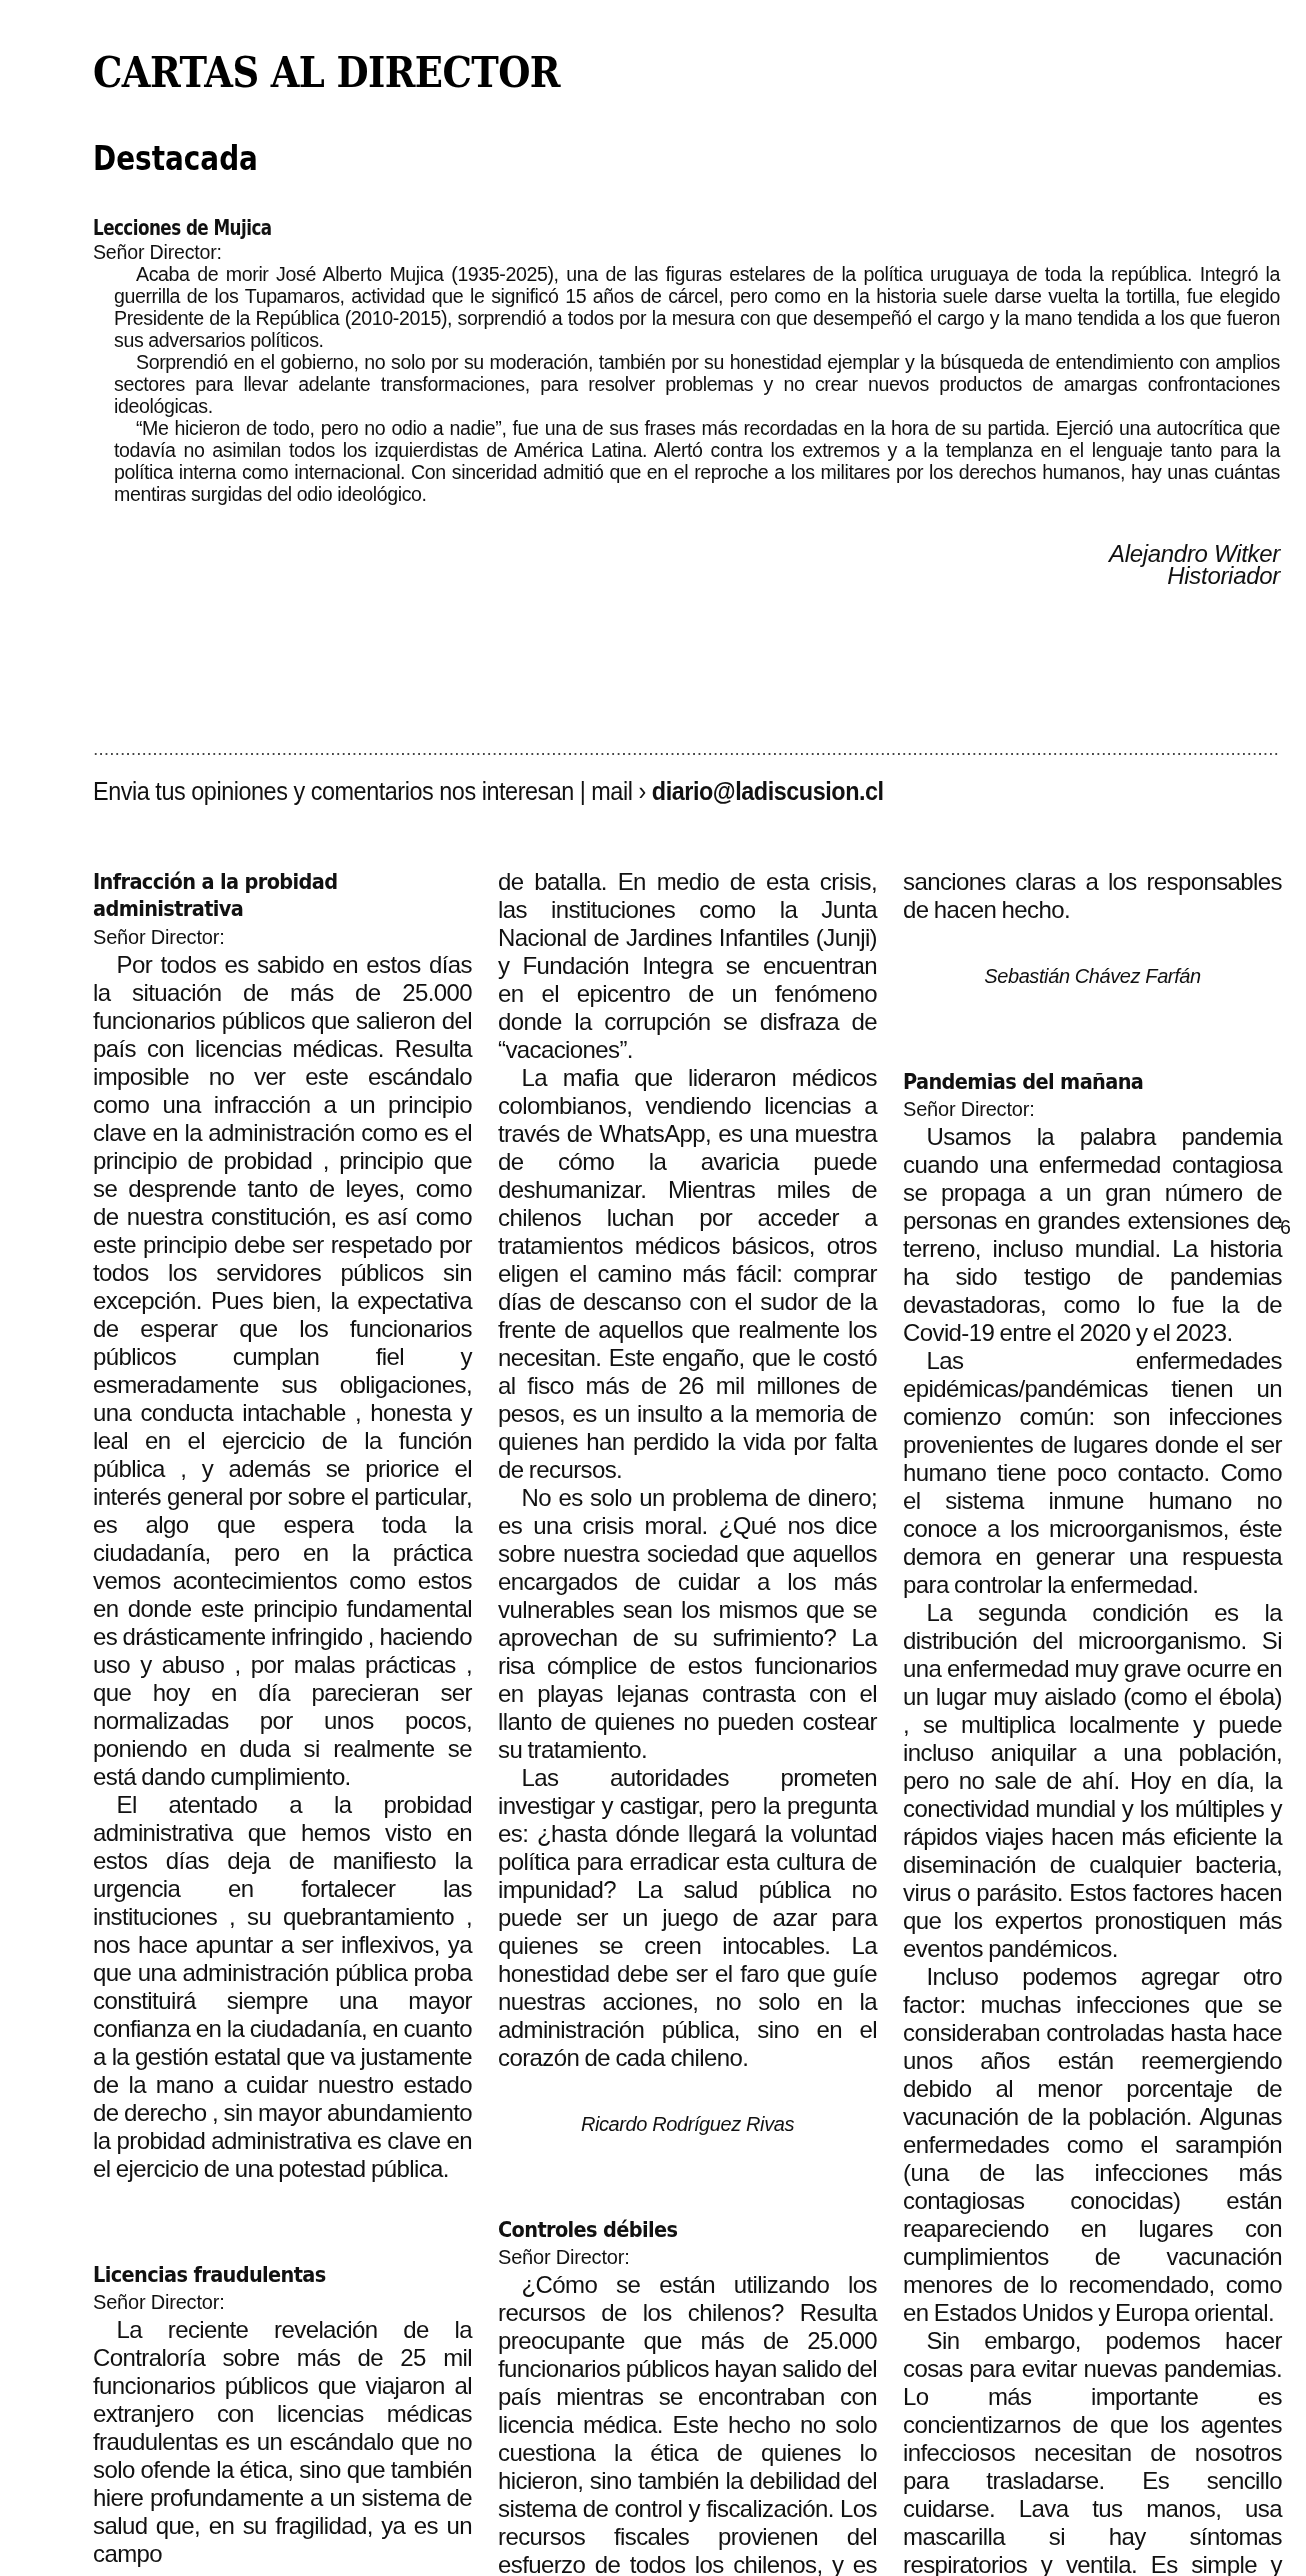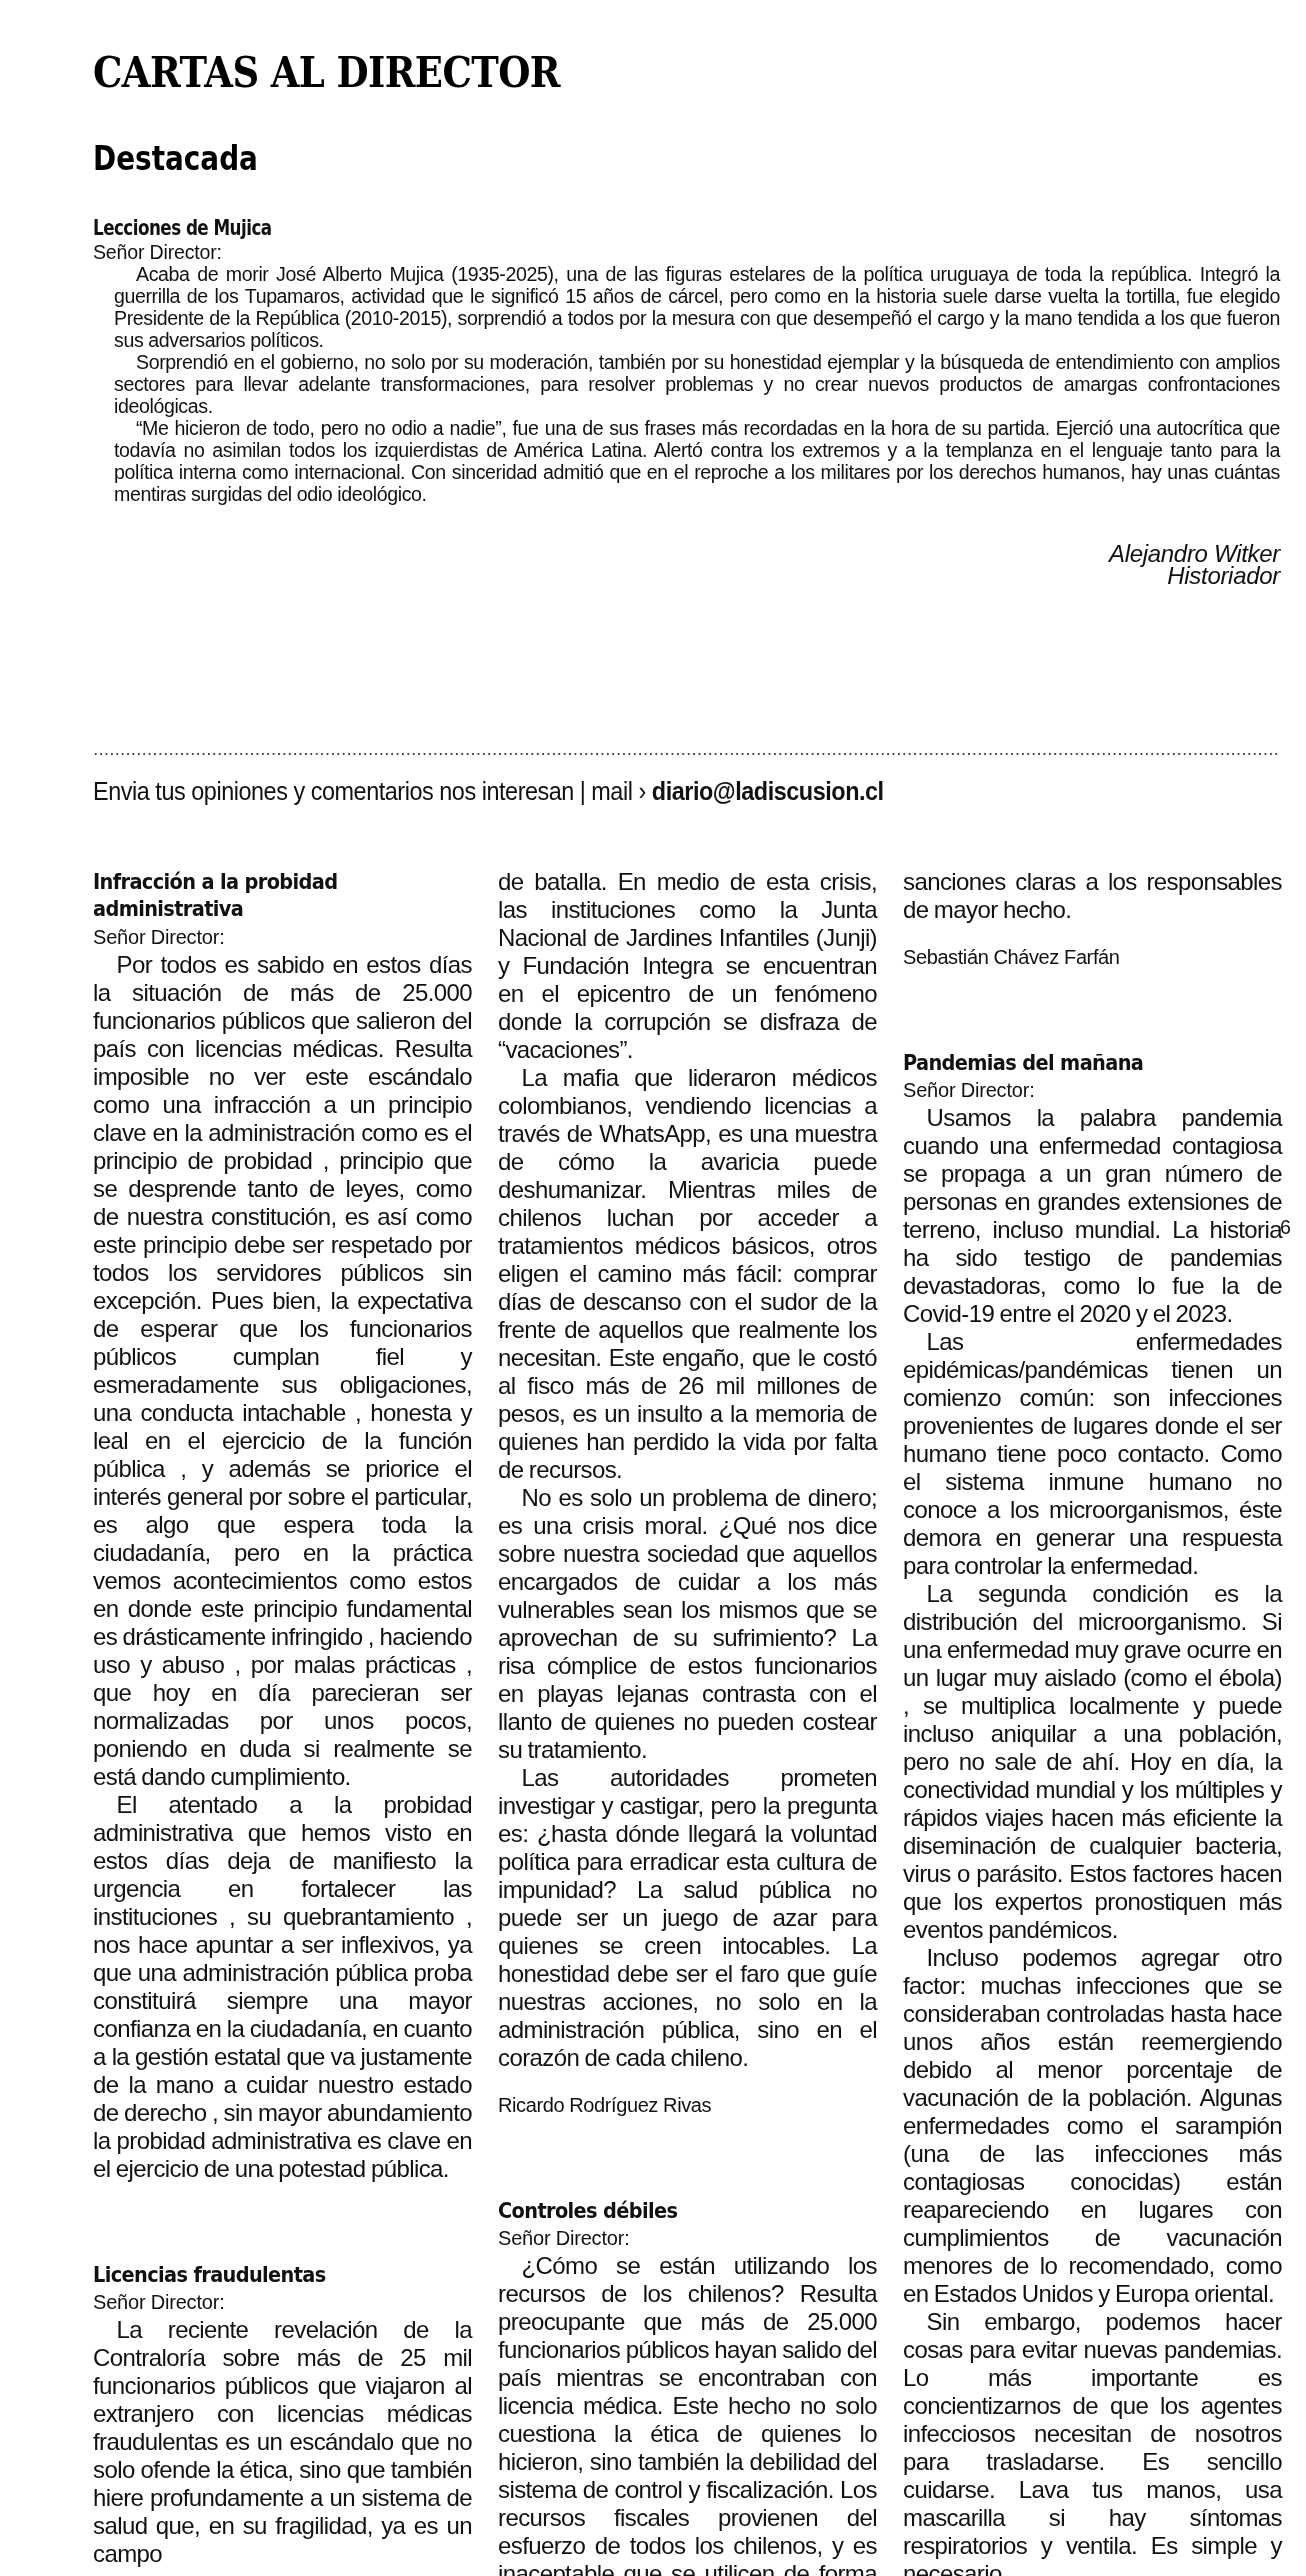--- a/index.html
+++ b/index.html
@@ -61,22 +61,22 @@
     transform: scaleX(0.9); transform-origin: left top;
     width: 418px;
   }
   .salutation { font-size: 20px; line-height: 28px; letter-spacing: -0.2px; }
   .column p {
     margin: 0; font-size: 24px; line-height: 28px; text-align: justify;
     text-indent: 23.5px; letter-spacing: -0.6px; word-spacing: -0.7px;
   }
   .column p.cont { text-indent: 0; }
   .signature {
-    text-align: left; font-size: 20px; line-height: 28px;
-    margin-top: 19px; letter-spacing: -0.4px;
+    text-align: center; font-style: italic; font-size: 20px; line-height: 28px;
+    margin-top: 38px; letter-spacing: -0.4px;
   }
   .page-number {
     position: absolute; left: 1280px; top: 1216px; font-size: 19.6px; color: #111;
   }
 </style>
 </head>
 <body>
 
 <div class="section-title">CARTAS AL DIRECTOR</div>
 <div class="subsection-title">Destacada</div>
@@ -128,21 +128,21 @@
   <div style="height:78px"></div>
   <article class="letter">
     <div class="letter-title">Controles débiles</div>
     <div class="salutation">Señor Director:</div>
     <p>¿Cómo se están utilizando los recursos de los chilenos? Resulta preocupante que más de 25.000 funcionarios públicos hayan salido del país mientras se encontraban con licencia médica. Este hecho no solo cuestiona la ética de quienes lo hicieron, sino también la debilidad del sistema de control y fiscalización. Los recursos fiscales provienen del esfuerzo de todos los chilenos, y es inaceptable que se utilicen de forma indebida. Es urgente que la Contraloría investigue a fondo esta situación y que se establezcan</p>
   </article>
 </div>
 
 <div class="column col-3">
   <article class="letter">
-    <p class="cont">sanciones claras a los responsables de mayor hecho.</p>
+    <p class="cont">sanciones claras a los responsables de hacen hecho.</p>
     <div class="signature">
       <div>Sebastián Chávez Farfán</div>
     </div>
   </article>
   <div style="height:78px"></div>
   <article class="letter">
     <div class="letter-title">Pandemias del mañana</div>
     <div class="salutation">Señor Director:</div>
     <p>Usamos la palabra pandemia cuando una enfermedad contagiosa se propaga a un gran número de personas en grandes extensiones de terreno, incluso mundial. La historia ha sido testigo de pandemias devastadoras, como lo fue la de Covid-19 entre el 2020 y el 2023.</p>
     <p>Las enfermedades epidémicas/pandémicas tienen un comienzo común: son infecciones provenientes de lugares donde el ser humano tiene poco contacto. Como el sistema inmune humano no conoce a los microorganismos, éste demora en generar una respuesta para controlar la enfermedad.</p>

